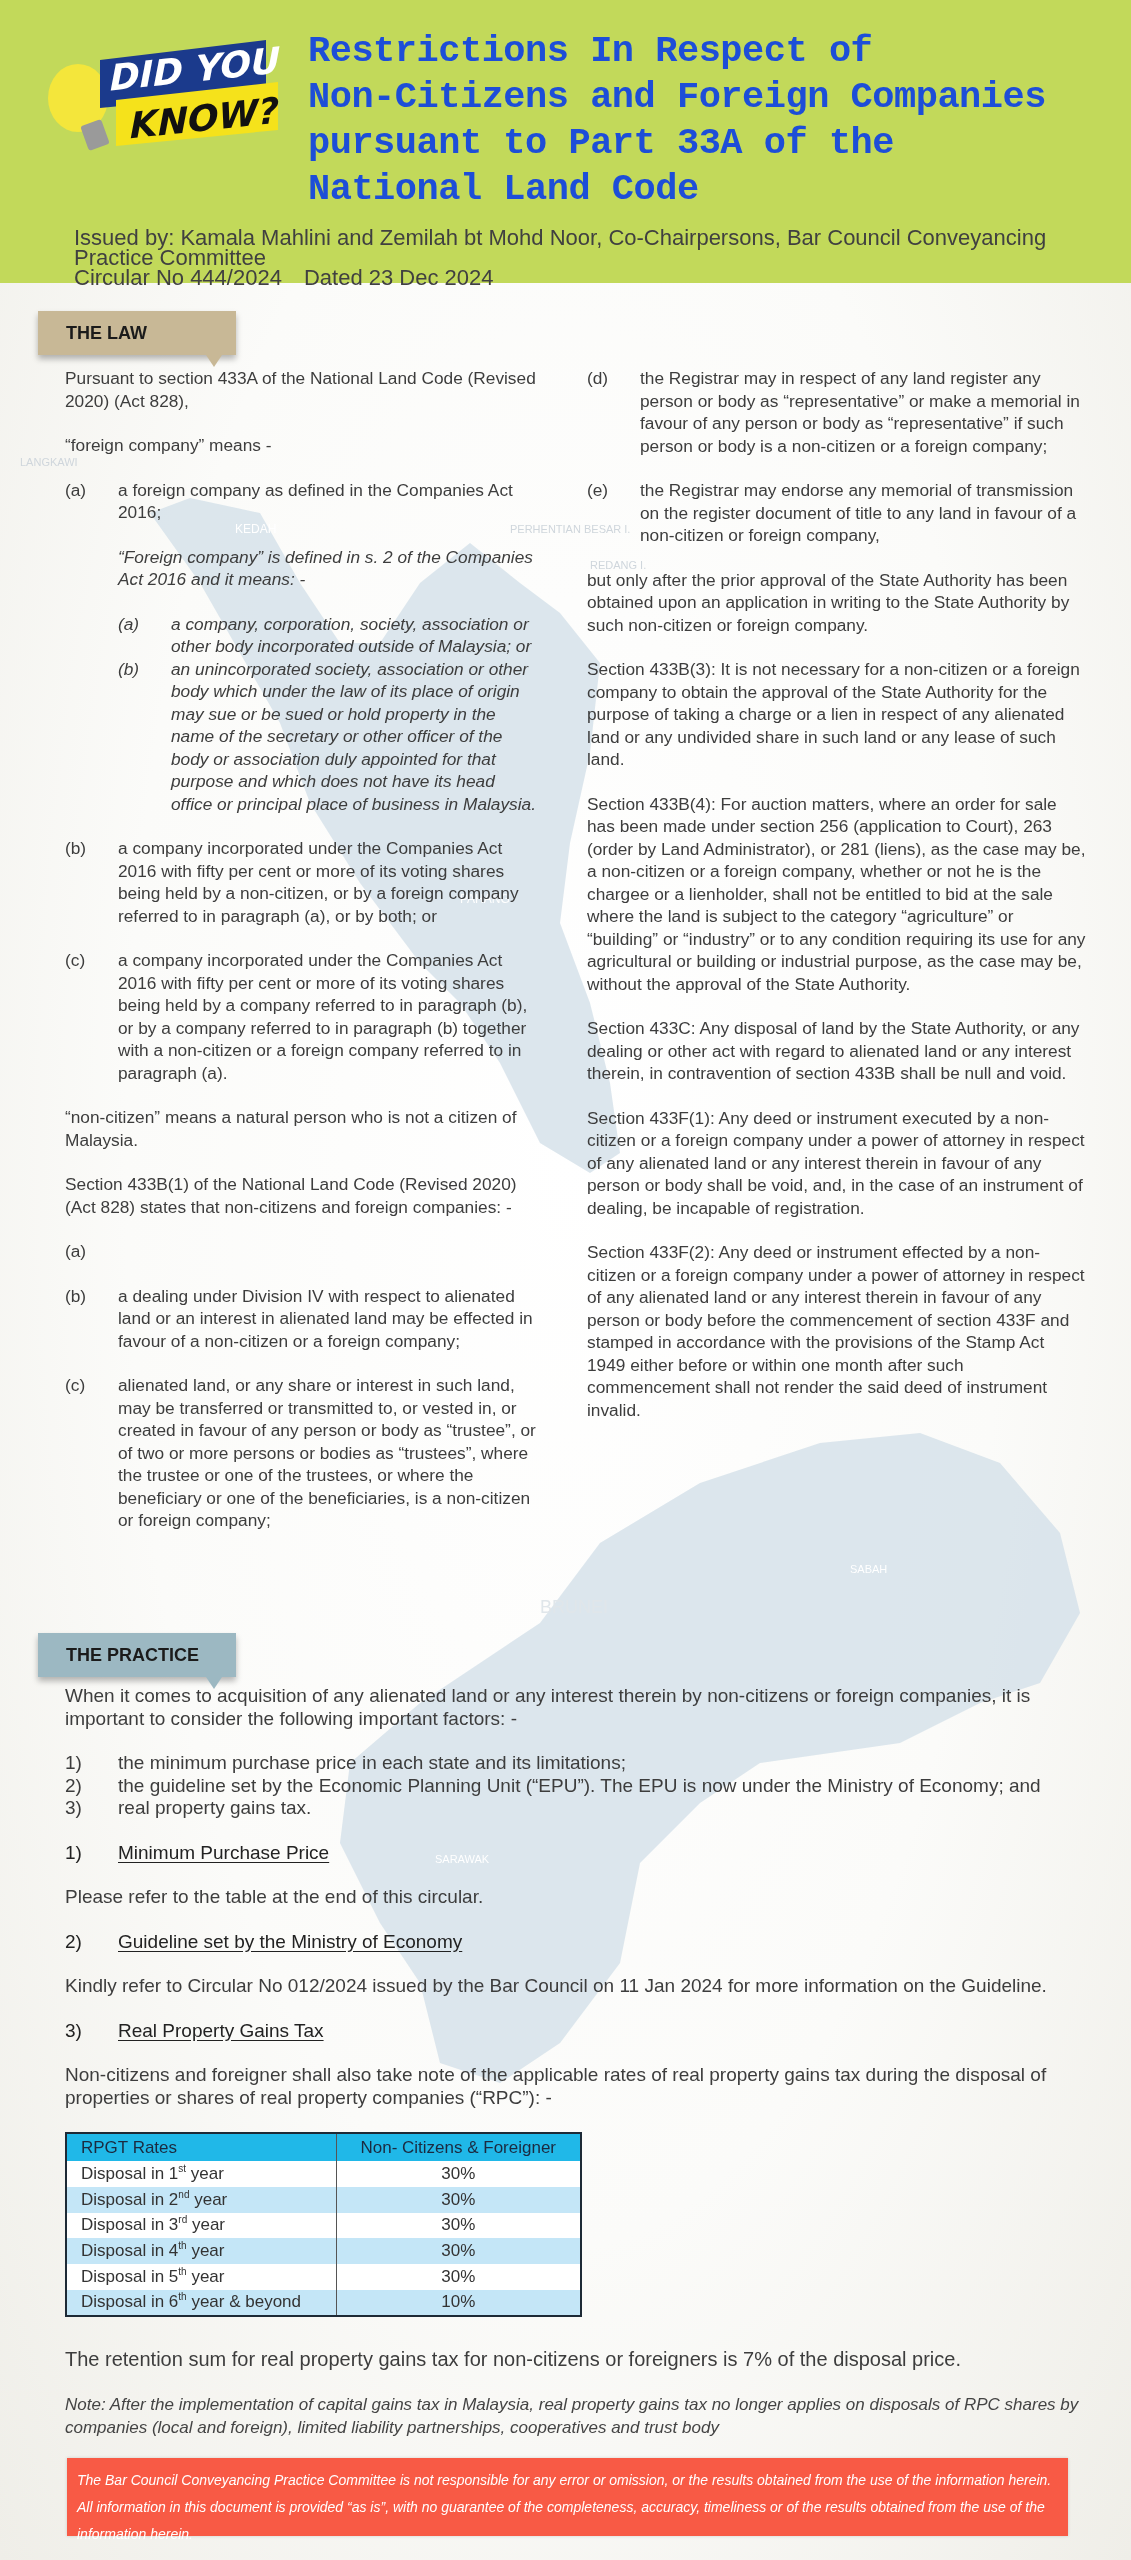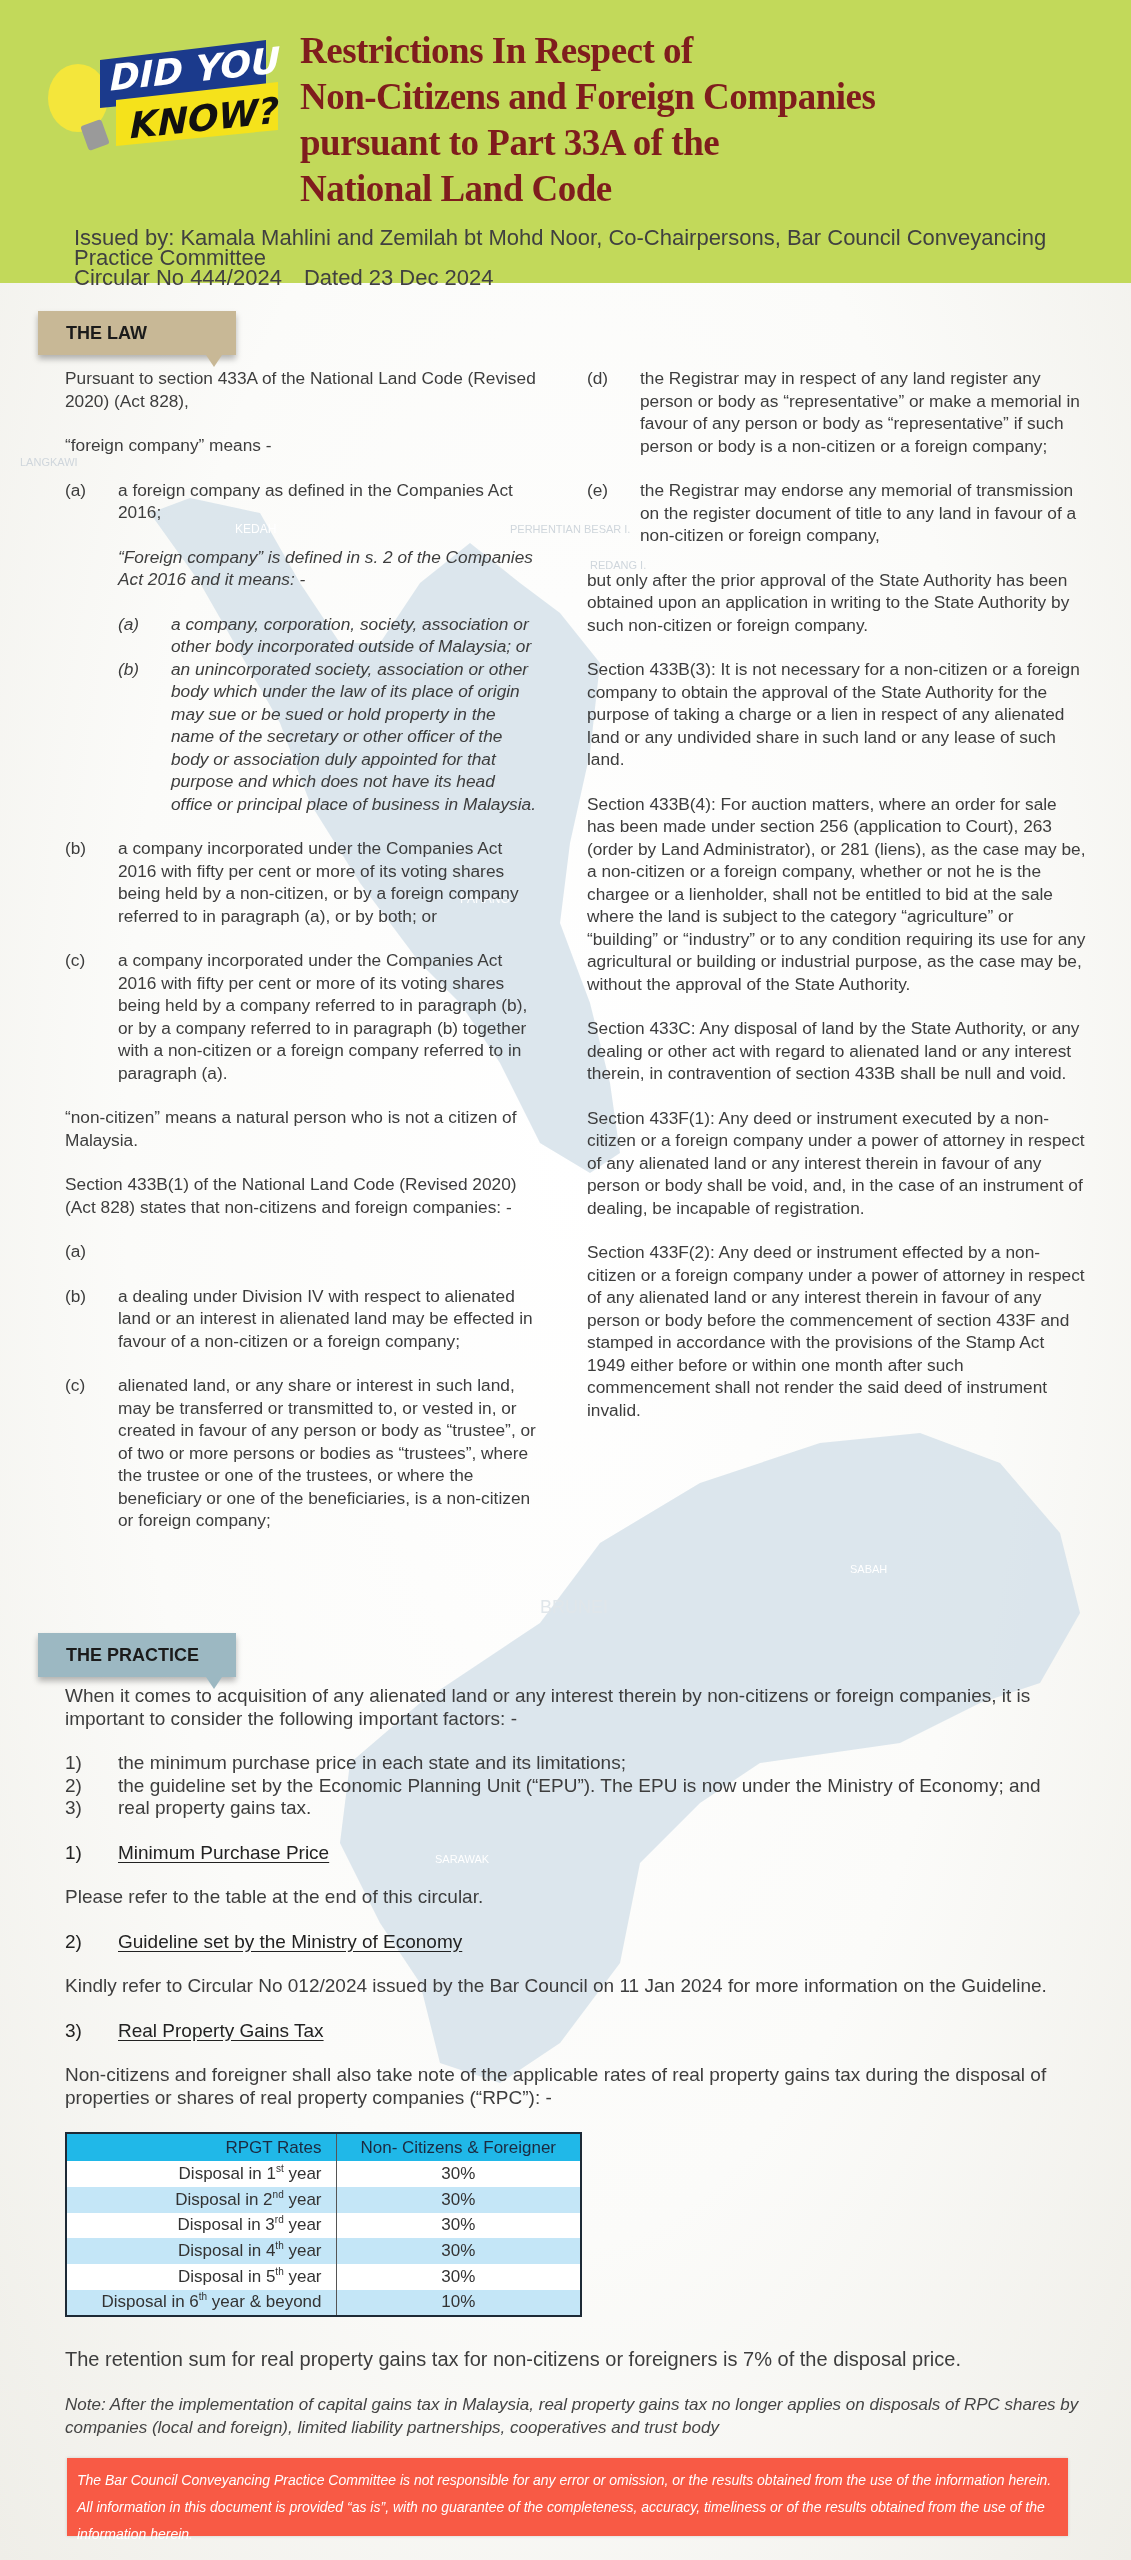--- a/index.html
+++ b/index.html
@@ -10,23 +10,23 @@
     background: radial-gradient(ellipse at 50% 45%, #ffffff 0%, #fbfbf9 55%, #efeee8 100%);
     position: relative;
   }
   
   .header {
     position: absolute; left: 0; top: 0; width: 1131px; height: 283px;
     background: #c2d95a;
   }
   .logo { position: absolute; left: 38px; top: 30px; width: 245px; height: 130px; }
   .title {
-    position: absolute; left: 300px; top: 28px; width: 810px;
-    font-family: Liberation Serif, serif; font-weight: bold;
-    font-size: 37px; line-height: 46px; color: #7f1d1d; letter-spacing: -0.5px;
+    position: absolute; left: 308px; top: 28px; width: 810px;
+    font-family: Liberation Mono, monospace; font-weight: bold;
+    font-size: 37px; line-height: 46px; color: #1d4ed8; letter-spacing: -0.5px;
   }
   .issued {
     position: absolute; left: 74px; top: 228px; font-size: 22px; line-height: 20px; color: #404040;
   }
   .issued .gap { display: inline-block; width: 22px; }
 
   
   .map { position: absolute; left: 0; top: 283px; width: 1131px; height: 1880px; pointer-events: none; }
 
   
@@ -64,21 +64,21 @@
   .sub-head { display: flex; margin-top: 22px; color: #222; }
   .sub-head .n { width: 53px; flex: none; }
   .sub-head .h { text-decoration: underline; text-underline-offset: 3px; }
   .gap22 { height: 22px; }
 
   
   .rpgt {
     position: absolute; left: 65px; top: 2132px; width: 517px;
     border: 2px solid #1d2a36; border-collapse: collapse; font-size: 17px; color: #333;
   }
-  .rpgt th, .rpgt td { height: 25.8px; padding: 0 14px; border-right: 1.5px solid #555; text-align: right; font-weight: normal; }
+  .rpgt th, .rpgt td { height: 25.8px; padding: 0 14px; border-right: 1.5px solid #555; text-align: left; font-weight: normal; }
   .rpgt th { background: #20b8e8; color: #1b2a40; height: 28px; }
   .rpgt th:last-child, .rpgt td:last-child { text-align: center; border-right: none; }
   .rpgt th:first-child, .rpgt td:first-child { width: 270px; }
   .rpgt tr:nth-child(odd) td { background: #ffffff; }
   .rpgt tr:nth-child(even) td { background: #c4e6f7; }
   sup { font-size: 10px; vertical-align: super; line-height: 0; }
 
   .retention { position: absolute; left: 65px; top: 2348px; width: 1030px; font-size: 20px; color: #3d3d3d; }
   .note { position: absolute; left: 65px; top: 2394px; width: 1030px; font-size: 17px; line-height: 22.5px; font-style: italic; color: #444; }
 

